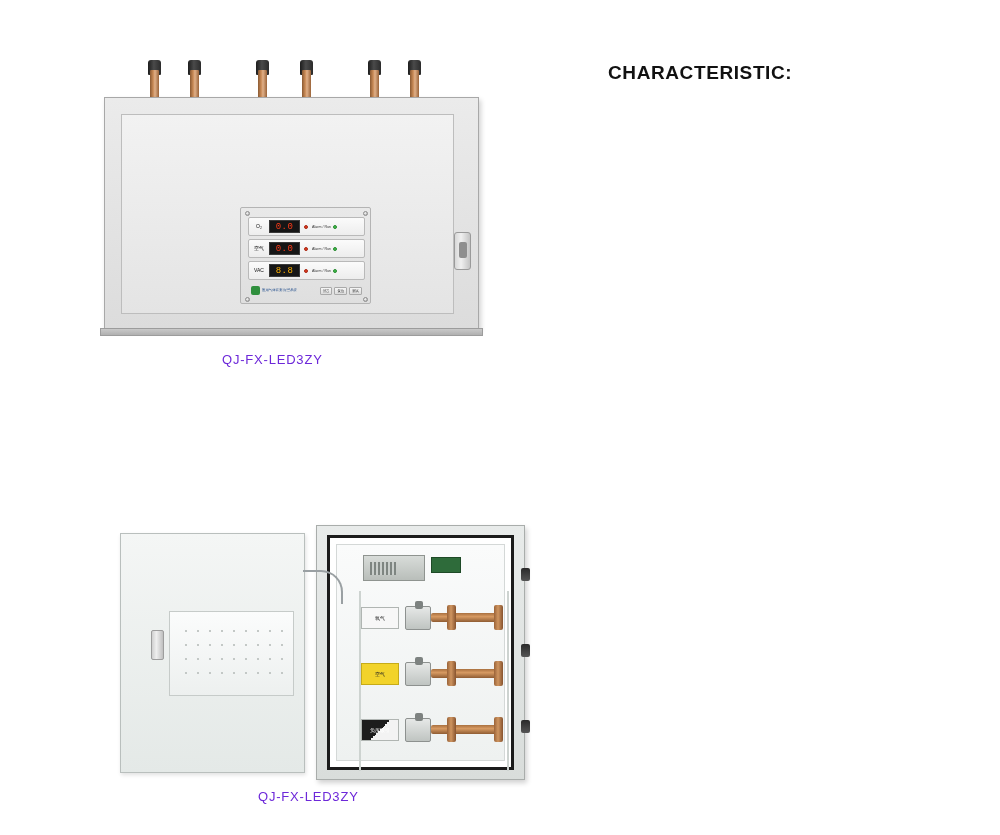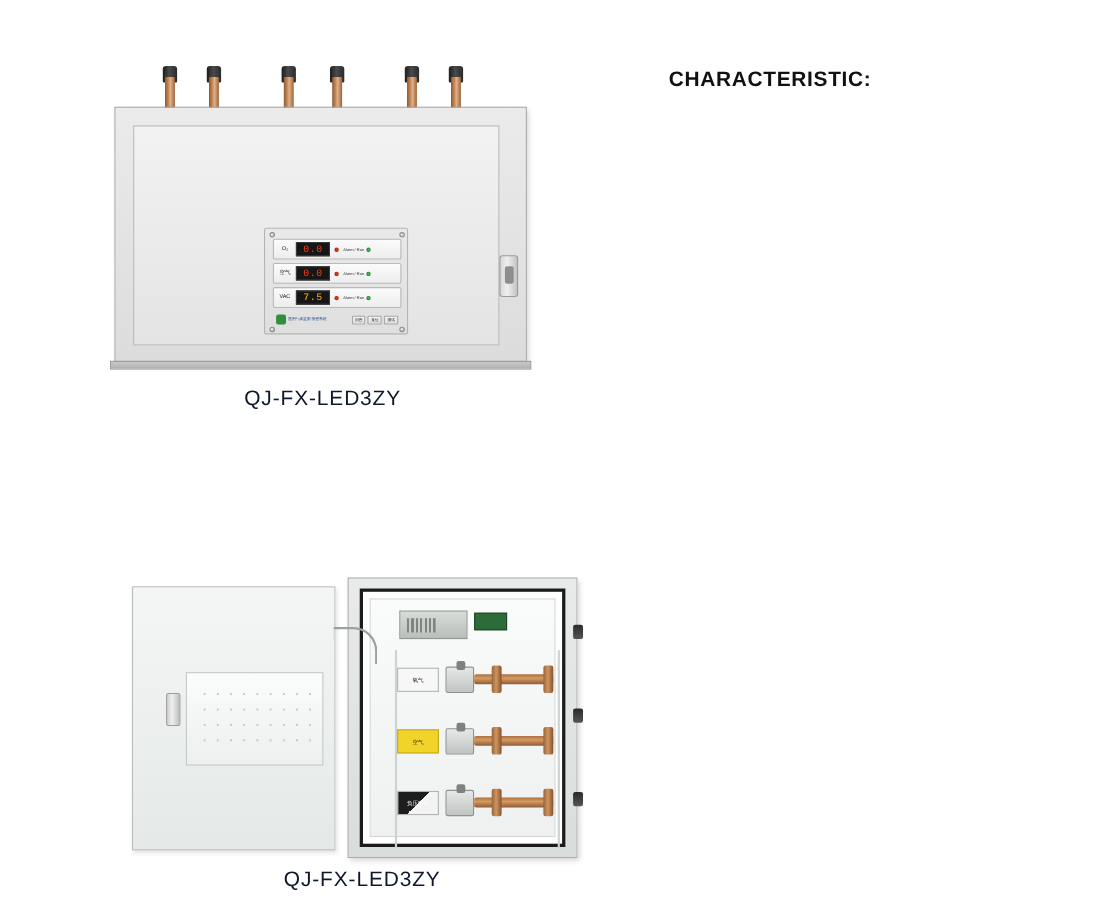--- a/index.html
+++ b/index.html
@@ -20,21 +20,21 @@
     margin-left: 42px; margin-bottom: 36px; color: #111;
   }
   .char-list { list-style: none; margin: 0; padding: 0; }
   .char-list li {
     font-size: 16.5px; color: #1a1a1a; margin-bottom: 19px;
     letter-spacing: .15px; white-space: nowrap;
   }
 
   
   .caption {
-    position: absolute; font-size: 19px; letter-spacing: .8px; color: #0f172a;
+    position: absolute; font-size: 13px; letter-spacing: .8px; color: #6d28d9;
     font-family: "Liberation Sans", sans-serif;
   }
   #caption-top { left: 222px; top: 352px; }
   #caption-bottom { left: 258px; top: 789px; }
 
   
   .photo-top { position: absolute; left: 96px; top: 60px; width: 400px; height: 285px; }
 
   
   .pipe { position: absolute; width: 9px; height: 38px; background: linear-gradient(90deg,#8a5a33,#c98a56 35%,#e0b089 55%,#9a6338); border-radius: 1px; }
@@ -242,21 +242,21 @@
             <span class="gas-digits">0.0</span>
             <span class="gas-leds">
               <span class="led red"></span>
               <span class="gas-minilabel">Alarm / Run</span>
               <span class="led green"></span>
             </span>
           </div>
 
           <div class="gas-row" id="gas-row-2">
             <span class="gas-tag">VAC</span>
-            <span class="gas-digits amber">7.5</span>
+            <span class="gas-digits amber">8.8</span>
             <span class="gas-leds">
               <span class="led red"></span>
               <span class="gas-minilabel">Alarm / Run</span>
               <span class="led green"></span>
             </span>
           </div>
 
           <div class="panel-footer">
             <span class="brand-logo">
               <span class="brand-mark"></span>

